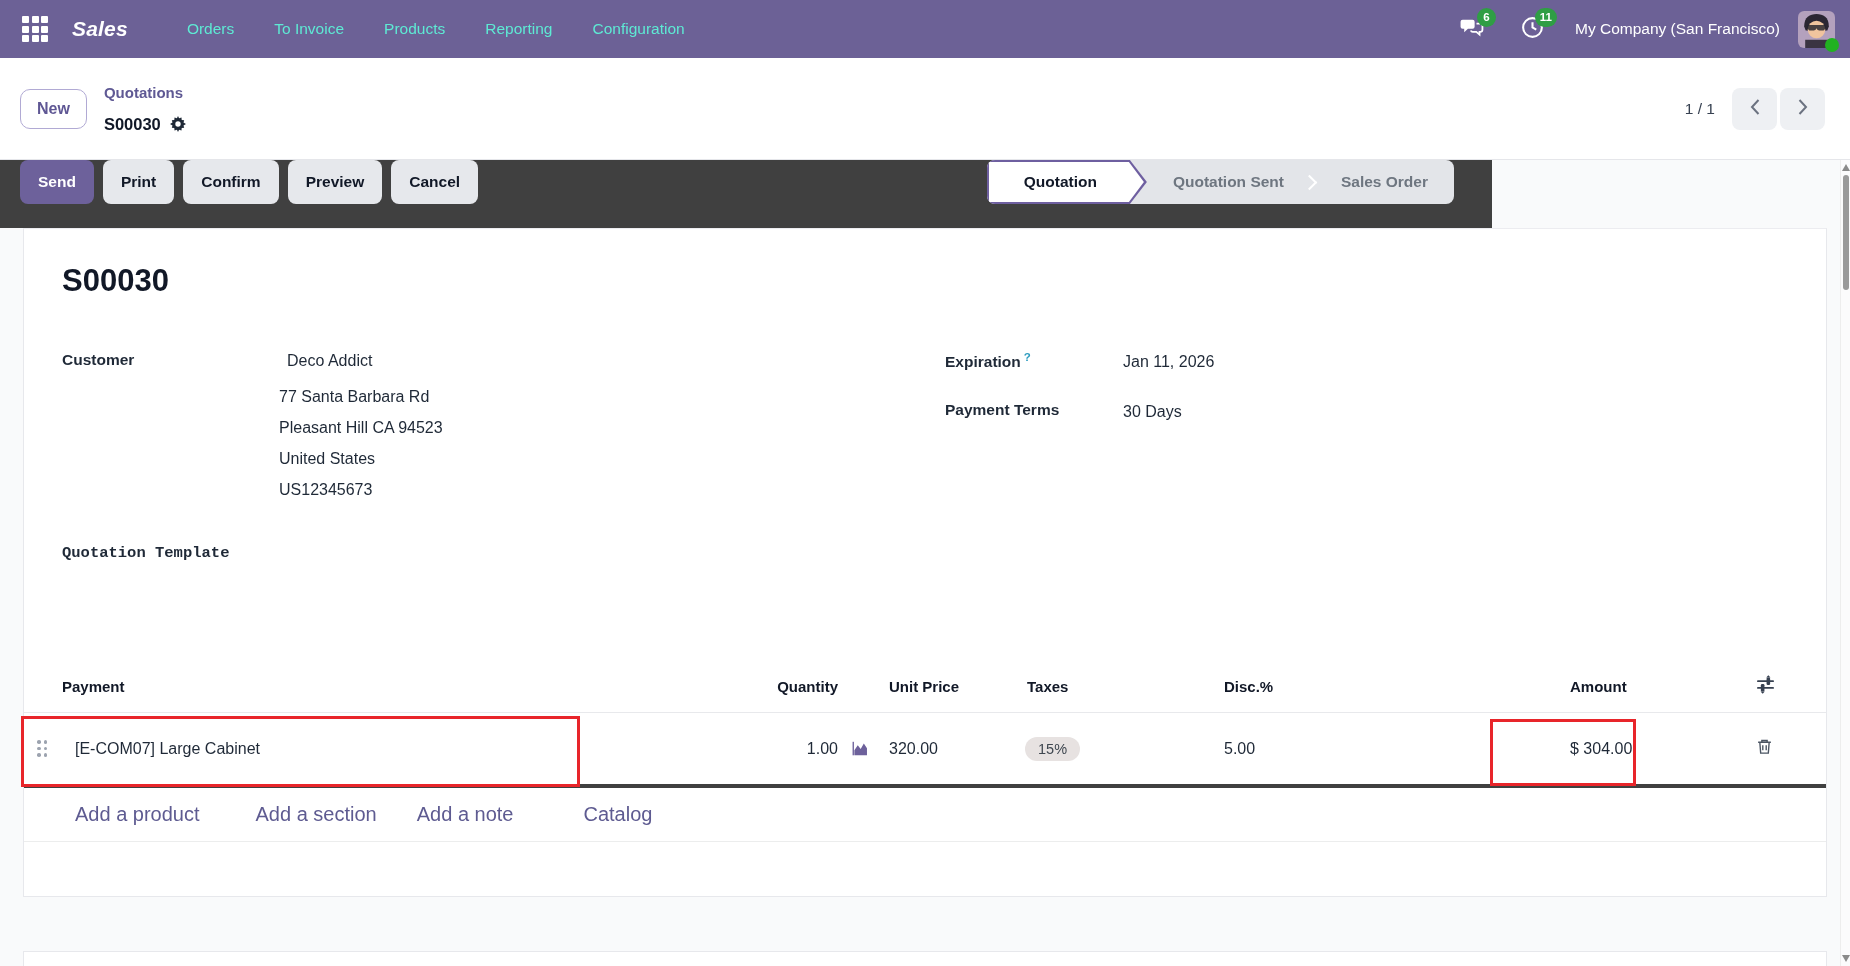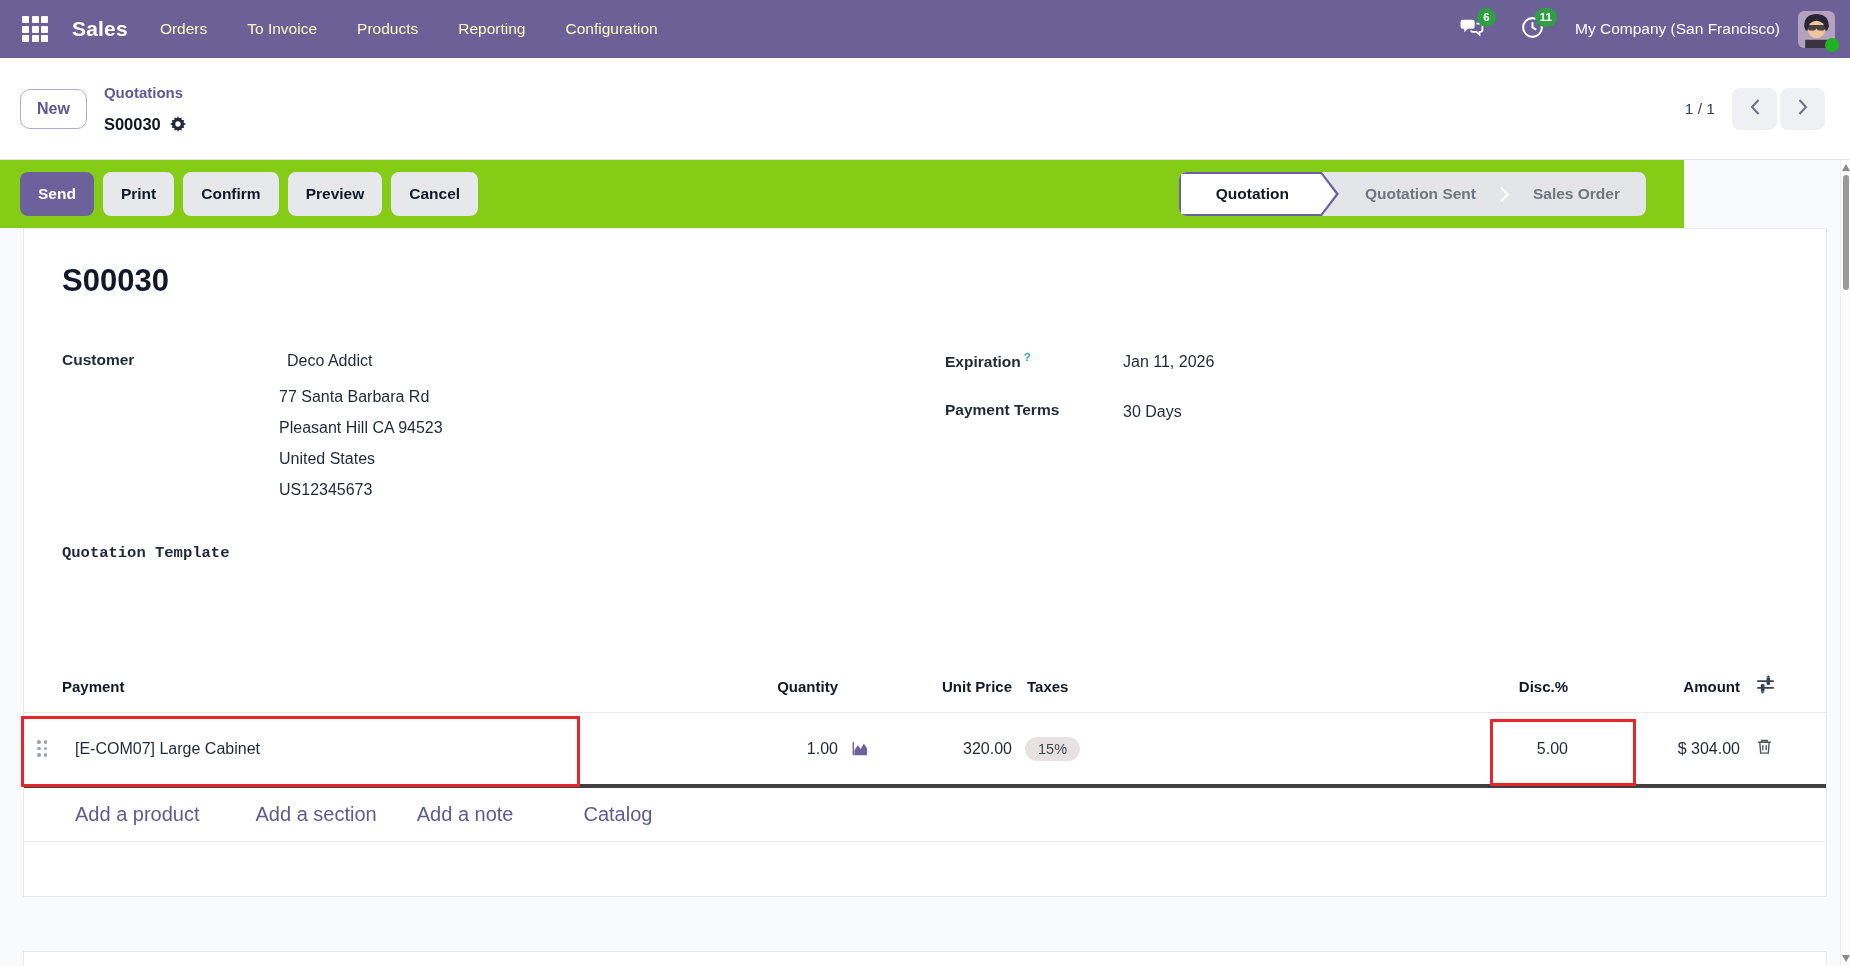--- a/index.html
+++ b/index.html
@@ -13,23 +13,23 @@
   }
 
   
   .navbar {
     position:absolute; top:0; left:0; width:1850px; height:58px;
     background:#6c6196; display:flex; align-items:center;
     color:#fff; padding:0 15px 0 22px;
   }
   .apps-icon { display:grid; grid-template-columns:repeat(3,7px); grid-gap:2.5px; margin-right:24px; cursor:pointer; }
   .apps-icon span { width:7px; height:7px; background:#fff; border-radius:1px; }
-  .app-name { font-size:21px; font-weight:700; margin-right:32px; letter-spacing:.2px; cursor:pointer; }
+  .app-name { font-size:21px; font-weight:700; margin-right:59px; letter-spacing:.2px; cursor:pointer;font-style:italic; }
   .nav-menu { display:flex; gap:40px; font-size:15.5px; }
-  .nav-item { cursor:pointer; color:#fef9c3; }
+  .nav-item { cursor:pointer; color:#5eead4; }
   .nav-right { margin-left:auto; display:flex; align-items:center; }
   .icon-btn { position:relative; margin-left:36px; cursor:pointer; display:flex; }
   .badge {
     position:absolute; top:-7px; right:-12px; background:#2f9e44; color:#fff;
     font-size:11.5px; font-weight:700; min-width:19px; height:19px; border-radius:10px;
     display:flex; align-items:center; justify-content:center; padding:0 5px;
   }
   .company { font-size:15.5px; margin:0 18px 0 30px; cursor:pointer; white-space:nowrap; }
   .avatar { position:relative; width:37px; height:37px; cursor:pointer; }
   .avatar svg { display:block; }
@@ -49,22 +49,22 @@
   .bc-current { color:#111827; font-size:16.5px; font-weight:600; display:flex; align-items:center; gap:9px; }
   .pager { margin-left:auto; display:flex; align-items:center; gap:3px; }
   .pager-text { font-size:15.5px; color:#374151; margin-right:14px; }
   .pager-btn {
     width:45px; height:42px; background:#eef0f3; border:none; border-radius:8px;
     display:flex; align-items:center; justify-content:center; cursor:pointer;
   }
 
   
   .action-bar {
-    position:absolute; top:160px; left:0; width:1684px; height:68px; background:#84cc16;
-    display:flex; align-items:center; padding:0 38px 0 20px;
+    position:absolute; top:160px; left:0; width:1492px; height:68px; background:#404040;
+    display:flex; align-items:flex-start; padding:0 38px 0 20px;
   }
   .btn {
     height:44px; padding:0 18px; border:none; border-radius:8px; font-family:inherit;
     font-size:15.5px; font-weight:700; cursor:pointer; margin-right:9px;
   }
   .btn-primary { background:#6d619b; color:#fff; }
   .btn-secondary { background:#e6e8ec; color:#111827; }
 
   .statusbar {
     margin-left:auto; display:flex; height:44px; background:#e3e5e9;
@@ -119,21 +119,21 @@
   .ol-grid {
     position:absolute; left:0; width:100%;
     display:grid; grid-template-columns:36px 524px 260px 45px 125px 210px 346px 172px 1fr;
     align-items:center;
   }
   .ol-header { top:431px; height:53px; border-bottom:1px solid #e8e9ec; font-size:15px; font-weight:700; color:#111827; }
   .ol-row { top:484px; height:75px; border-bottom:4px solid #404040; font-size:16px; color:#1f2937; }
   .c2 { grid-column:2; } .c3 { grid-column:3; } .c4 { grid-column:4; } .c5 { grid-column:5; }
   .c6 { grid-column:6; } .c7 { grid-column:7; } .c8 { grid-column:8; } .c9 { grid-column:9; }
   .t-right { text-align:right; padding-right:6px; }
-  .t-right2 { text-align:right; padding-right:2px; }
+  .t-right2 { text-align:left; padding-right:2px; }
   .h-product { padding-left:2px; }
   .h-taxes { padding-left:13px; }
   .r-product { padding-left:15px; cursor:text; }
   .drag-handle { display:grid; grid-template-columns:repeat(2,3.5px); grid-gap:3px; width:10px; margin:0 auto; cursor:grab; }
   .drag-handle i { width:3.5px; height:3.5px; background:#9ca3af; border-radius:50%; }
   .forecast { padding-left:7px; display:flex; align-items:center; cursor:pointer; }
   .tax-pill {
     display:inline-block; background:#e7e2e1; color:#3f4750; border-radius:13px;
     padding:4px 13px; font-size:14.5px; margin-left:11px; cursor:pointer;
   }

